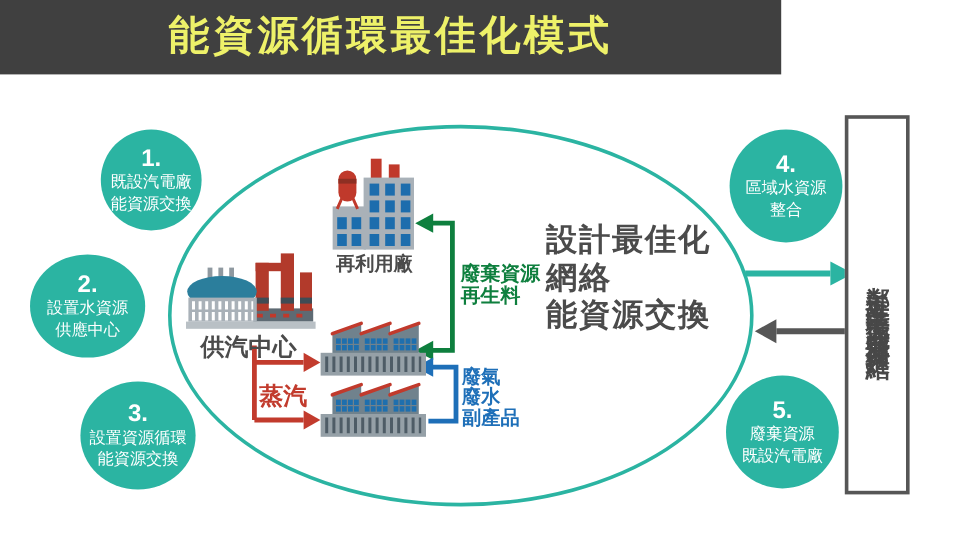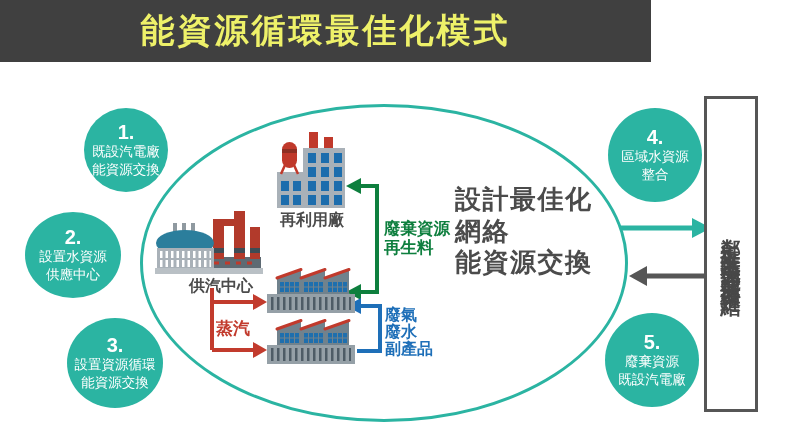--- a/index.html
+++ b/index.html
@@ -13,21 +13,21 @@
   .ellipse{position:absolute;left:140px;top:104px;width:488px;height:318px;
            border:3px solid #2bb4a2;border-radius:50%;z-index:0;box-sizing:border-box;}
   
   .overlay{position:absolute;left:0;top:0;width:800px;height:446px;z-index:1;pointer-events:none;}
   
   .icon{position:absolute;z-index:2;}
   
   .lbl{position:absolute;z-index:3;color:#4b4b4b;font-weight:600;}
   .lbl.center{text-align:center;}
   .green-lbl{color:#0e7f3e;font-weight:bold;font-size:16.5px;line-height:19px;}
-  .red-lbl{color:#c23b2d;font-weight:bold;font-size:17px;}
+  .red-lbl{color:#c23b2d;font-weight:bold;font-size:20px;}
   .blue-lbl{color:#1e6fb8;font-weight:bold;font-size:16px;line-height:17px;}
   .center-text{position:absolute;left:455px;top:184px;z-index:3;color:#4b4b4b;
                font-size:26px;line-height:31.5px;font-weight:600;letter-spacing:1.5px;}
   
   .circle{position:absolute;z-index:4;background:#2bb4a2;border-radius:50%;color:#fff;
           display:flex;flex-direction:column;align-items:center;justify-content:center;
           text-align:center;}
   .circle .num{font-size:20px;font-weight:bold;line-height:1.1;}
   .circle .ln{font-size:13.5px;font-weight:400;line-height:1.3;}
   .c1{left:84px;top:108px;width:84px;height:84px;}
@@ -126,21 +126,21 @@
     <g fill="#8f99a0">
       <rect x="18" y="12" width="4" height="10"></rect>
         <rect x="27" y="12" width="4" height="10"></rect>
         <rect x="36" y="12" width="4" height="10"></rect>
     </g>
     <ellipse cx="30" cy="32" rx="29" ry="13" fill="#2b7e9c"></ellipse>
     <rect x="2" y="37" width="57" height="20" fill="#a9b1b8"></rect>
     <line x1="5" y1="43.5" x2="56" y2="43.5" stroke="#ffffff" stroke-width="7" stroke-dasharray="2.5 3"></line>
     <line x1="5" y1="52.5" x2="56" y2="52.5" stroke="#ffffff" stroke-width="7" stroke-dasharray="2.5 3"></line>
   </svg>
-  <div class="lbl center" style="left:171px;top:276px;width:100px;font-size:16px;">供汽中心</div>
+  <div class="lbl center" style="left:157px;top:276px;width:100px;font-size:20px;">供汽中心</div>
 
   <svg class="icon" style="left:267px;top:262px" width="88" height="52" viewBox="0 0 88 52">
     <defs>
       <g id="winA" fill="#1e6fae">
         <rect width="4" height="4.5"></rect>
           <rect x="5" width="4" height="4.5"></rect>
         <rect y="5.5" width="4" height="4.5"></rect>
           <rect x="5" y="5.5" width="4" height="4.5"></rect>
       </g>
     </defs>

